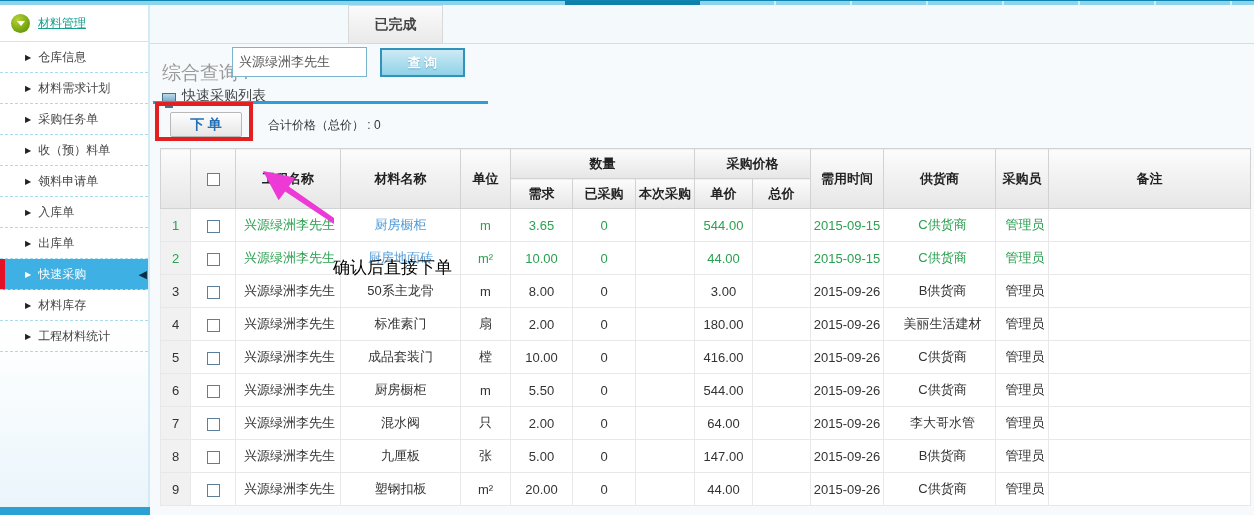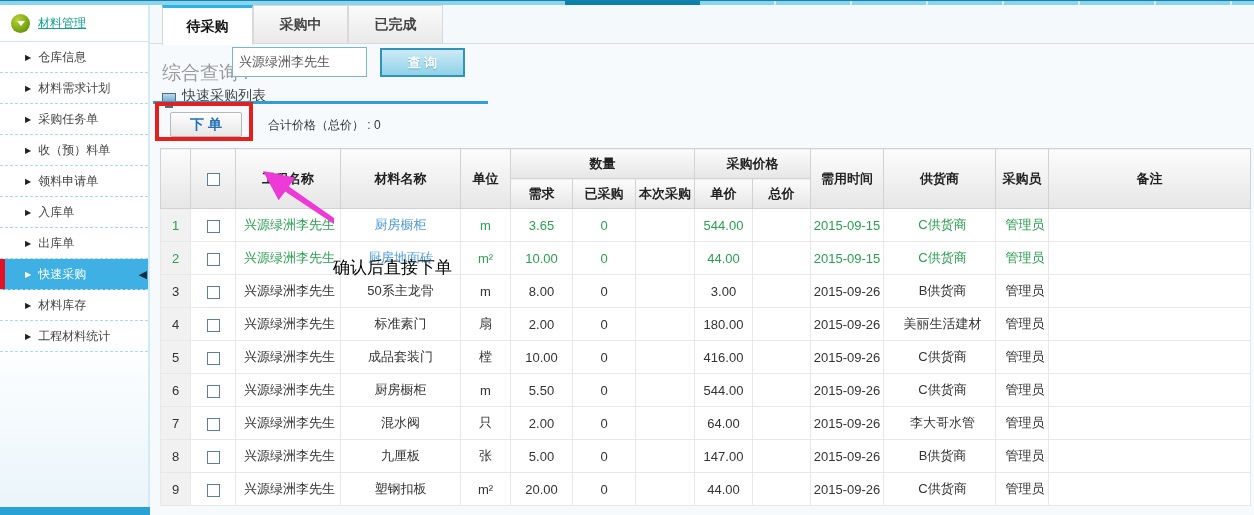--- a/index.html
+++ b/index.html
@@ -46,21 +46,21 @@
     color:#fff; font-size:13px; font-weight:bold; text-shadow:0 1px 1px #6aa9c4; cursor:pointer; font-family:inherit; }
   
   .section-title { position:absolute; left:12px; top:82px; display:flex; align-items:flex-end; font-size:14px; color:#444; }
   .monitor-icon { width:14px; height:12px; border:1px solid #44708e; background:linear-gradient(180deg,#bcd9ea,#5f9cc0);
     margin-right:6px; position:relative; }
   .monitor-icon::after { content:""; position:absolute; left:2px; bottom:-4px; right:2px; height:2px; background:#44708e; }
   .section-underline { position:absolute; left:3px; top:96px; width:335px; height:3px; background:#2e9ed8; }
   
   .order-btn { position:absolute; left:20px; top:107px; width:72px; height:25px;
     background:linear-gradient(180deg,#fefefe,#e6e6e6); border:1px solid #b8b8b8; border-radius:2px;
-    color:#2570b5; font-size:14px; font-weight:bold; cursor:pointer; font-family:Liberation Sans, sans-serif; }
+    color:#2570b5; font-size:14px; font-weight:bold; cursor:pointer; font-family:Liberation Serif, serif; }
   .total-text { position:absolute; left:118px; top:112px; font-size:12px; color:#333; }
   
   table.grid { position:absolute; left:10px; top:143px; width:1090px; border-collapse:collapse; table-layout:fixed;
     background:#fff; font-size:13px; }
   table.grid th { background:linear-gradient(180deg,#fcfcfc,#e6e6e6); border:1px solid #d2d2d2;
     font-weight:bold; color:#222; height:30px; text-align:center; }
   table.grid td { border:1px solid #e8e8e8; height:33px; color:#333; background:#fff; }
   td.c-rownum { background:#f1f1f1 !important; text-align:center; color:#555; border-right:1px solid #ddd; }
   td.c-chk, th.c-chk { text-align:center; }
   .chk { width:13px; height:13px; border:1px solid #5c7f9c; background:#fff; display:inline-block; vertical-align:middle; cursor:pointer; }
@@ -131,22 +131,20 @@
       <div class="side-item">
         <span class="caret">▶</span>
         <span>工程材料统计</span>
       </div>
     </div>
 </div>
 <div class="side-bottom-bar"></div>
 
 <div class="content">
   <div class="tabs-row" id="tabs-row">
-      <div class="tab active" style="left: 12px; width: 91px;">待采购</div>
-      <div class="tab" style="left: 103px; width: 95px;">采购中</div>
       <div class="tab" style="left: 198px; width: 95px;">已完成</div>
     </div>
 
   <span class="search-label">综合查询 :</span>
   <input class="search-input" type="text" value="兴源绿洲李先生" style="">
   <button class="query-btn">查 询</button>
 
   <div class="section-title">
     <span class="monitor-icon"></span>
     <span>快速采购列表</span>

